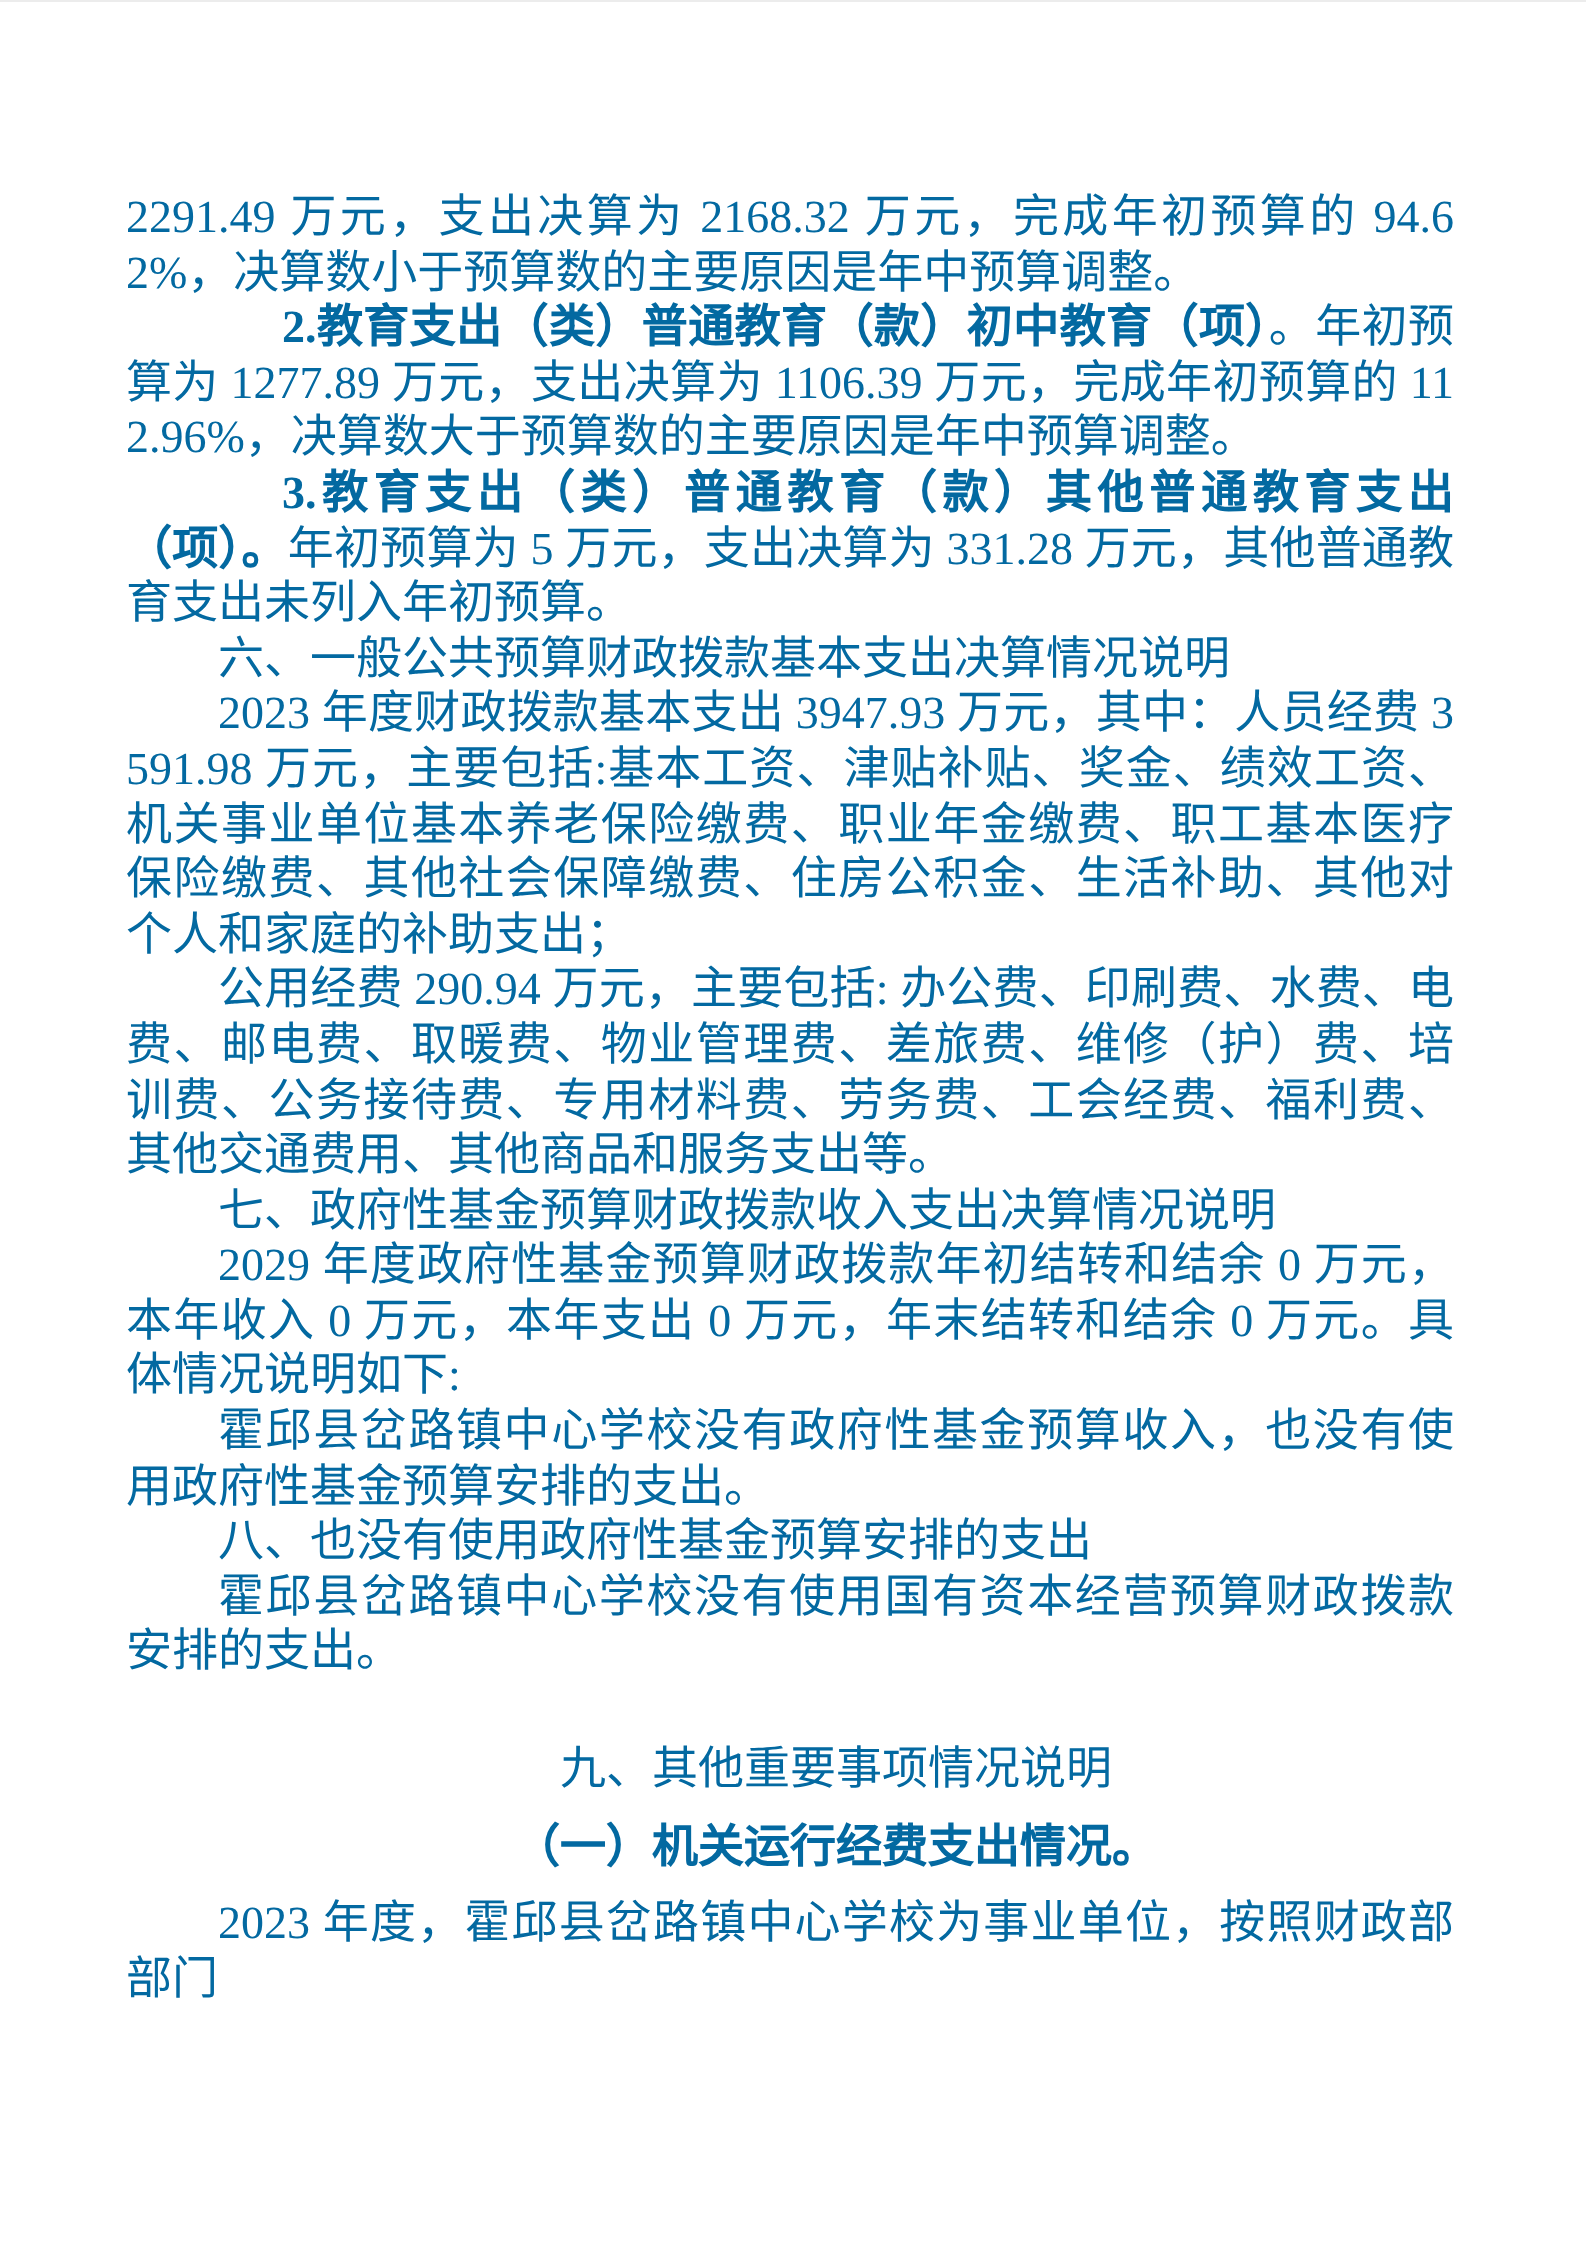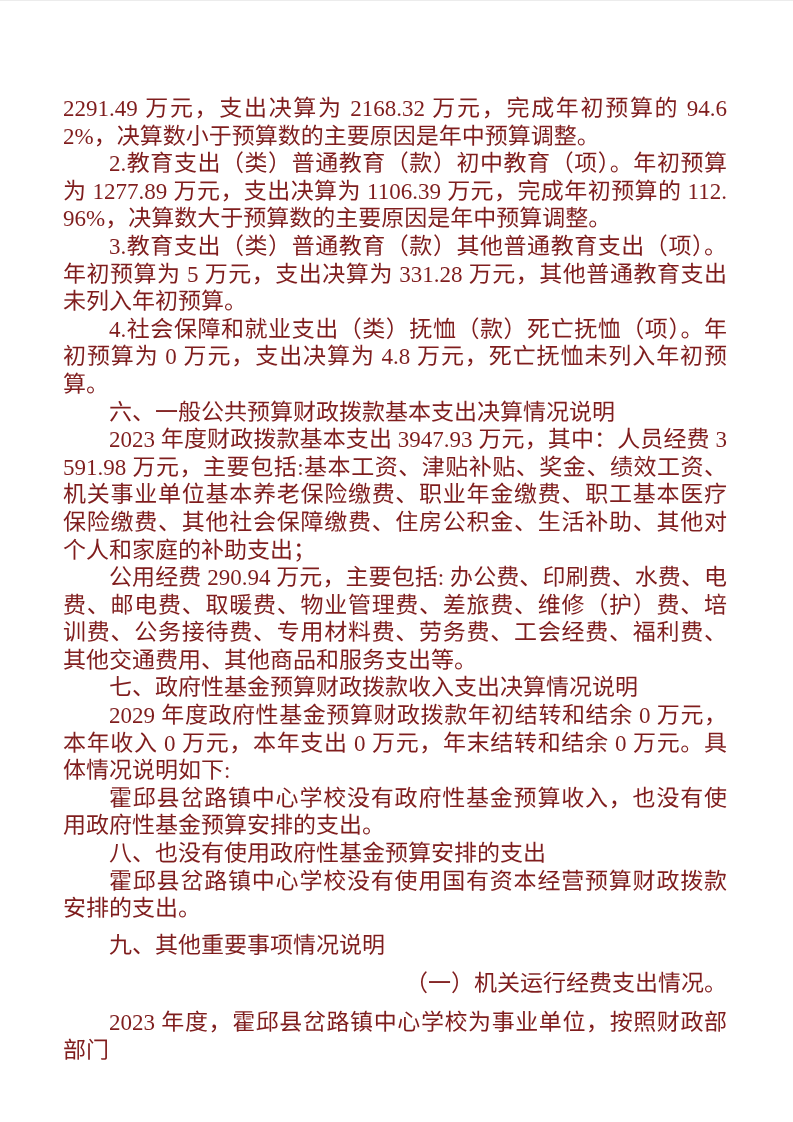--- a/index.html
+++ b/index.html
@@ -15,53 +15,52 @@
     height: 1122px;
     padding: 94px 66px 0 63px;
     border-top: 1px solid #ececec;
     background: #ffffff;
   }
   .para {
     margin: 0;
     font-family: "Liberation Serif", "DejaVu Serif", serif;
     font-size: 23px;
     line-height: 27.6px;
-    color: #7f1d1d;
+    color: #0369a1;
     text-align: justify;
     text-justify: inter-character;
     word-break: break-all;
   }
   .indent { text-indent: 2em; }
-  .b { font-weight: normal; }
+  .b { font-weight: bold; margin-left: 32px; }
   .heading {
     font-family: "Liberation Sans", "DejaVu Sans", sans-serif;
     font-weight: normal;
     text-indent: 2em;
     text-align: left;
   }
   .subheading {
-    font-weight: normal;
+    font-weight: bold;
     text-indent: 2em;
-    text-align: right;
+    text-align: center;
   }
-  .sp-lg { margin-top: 9px; }
+  .sp-lg { margin-top: 31px; text-align: center; }
   .sp    { margin-top: 11px; }
 </style>
 </head>
 <body>
 
 <div class="page">
 
   <p class="para"><span>2291.49 万元，支出决算为 2168.32 万元，完成年初预算的 94.62%，决算数小于预算数的主要原因是年中预算调整。</span></p>
 
   <p class="para indent"><span class="b">2.教育支出（类）普通教育（款）初中教育（项）</span><span>。年初预算为 1277.89 万元，支出决算为 1106.39 万元，完成年初预算的 112.96%，决算数大于预算数的主要原因是年中预算调整。</span></p>
 
   <p class="para indent"><span class="b">3.教育支出（类）普通教育（款）其他普通教育支出（项）。</span><span>年初预算为 5 万元，支出决算为 331.28 万元，其他普通教育支出未列入年初预算。</span></p>
 
-  <p class="para indent"><span class="b">4.社会保障和就业支出（类）抚恤（款）死亡抚恤（项）。</span><span>年初预算为 0 万元，支出决算为 4.8 万元，死亡抚恤未列入年初预算。</span></p>
 
   <p class="para heading"><span>六、一般公共预算财政拨款基本支出决算情况说明</span></p>
 
   <p class="para indent"><span>2023 年度财政拨款基本支出 3947.93 万元，其中：人员经费 3591.98 万元，主要包括:基本工资、津贴补贴、奖金、绩效工资、机关事业单位基本养老保险缴费、职业年金缴费、职工基本医疗保险缴费、其他社会保障缴费、住房公积金、生活补助、其他对个人和家庭的补助支出；</span></p>
 
   <p class="para indent"><span>公用经费 290.94 万元，主要包括: 办公费、印刷费、水费、电费、邮电费、取暖费、物业管理费、差旅费、维修（护）费、培训费、公务接待费、专用材料费、劳务费、工会经费、福利费、其他交通费用、其他商品和服务支出等。</span></p>
 
   <p class="para heading"><span>七、政府性基金预算财政拨款收入支出决算情况说明</span></p>
 
   <p class="para indent"><span>2029 年度政府性基金预算财政拨款年初结转和结余 0 万元，本年收入 0 万元，本年支出 0 万元，年末结转和结余 0 万元。具体情况说明如下:</span></p>

